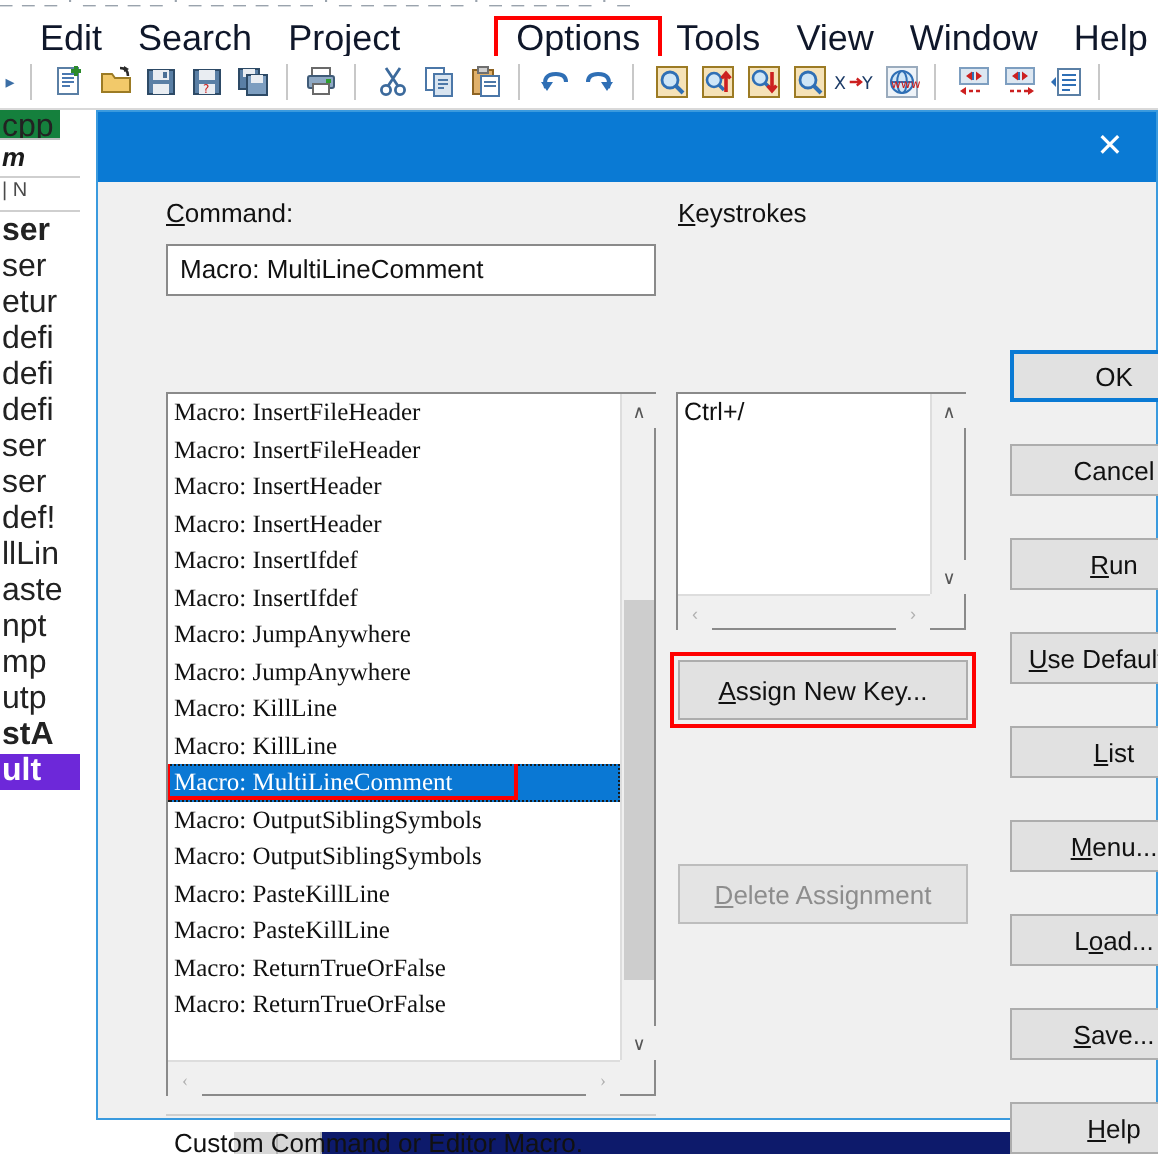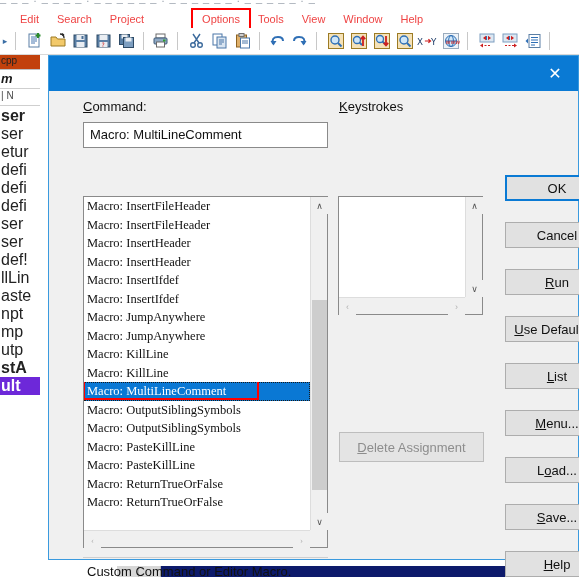--- a/index.html
+++ b/index.html
@@ -21,21 +21,21 @@
     position:absolute; left:0; top:-8px; width:579px;
     font-size:11px; color:#9aa3ad; white-space:nowrap;
     letter-spacing:1px;
   }
   .menubar{
     position:absolute; left:0; top:10px; width:579px; height:18px;
     background:#ffffff;
     display:flex; align-items:center;
   }
   .menu-item{
-    font-size:11px; color:#ef4444; padding:1px 9px; white-space:nowrap;
+    font-size:18px; color:#0f172a; padding:1px 9px; white-space:nowrap;
     line-height:16px;
   }
   .menu-item.first{ margin-left:11px; }
   .menu-item.highlighted{
     outline:2px solid #ff0000; outline-offset:0px;
     position:relative;
     margin-left:40px;
   }
 
   .toolbar{
@@ -55,22 +55,22 @@
     position:relative;
   }
   .tb-btn svg{ display:block; }
 
   
   .editor-bg{
     position:absolute; left:0; top:55px; width:579px; height:522px;
     background:#ffffff; overflow:hidden;
   }
   .edge-tab{
-    position:absolute; left:0; top:0; width:40px; height:15px;
-    font-size:10px; color:#222; background:#c2410c;
+    position:absolute; left:0; top:0; width:30px; height:15px;
+    font-size:16px; color:#222; background:#15803d;
     border-bottom:1px solid #c0c0c0; padding-left:1px; box-sizing:border-box;
     overflow:hidden; white-space:nowrap;
   }
   .edge-hdr{
     position:absolute; left:0; top:16px; width:40px; height:18px;
     font-size:13px; font-weight:bold; font-style:italic; color:#1a1a1a;
     overflow:hidden; white-space:nowrap; padding-left:1px; box-sizing:border-box;
     border-bottom:1px solid #cfcfcf;
   }
   .edge-sub{
@@ -464,20 +464,23 @@
       <div class="dlg-close">✕</div>
     </div>
 
     <div class="dlg-body">
 
       <div class="lbl" style="left:34px; top:8px;"><u>C</u>ommand:</div>
       <div class="cmd-input">Macro: MultiLineComment</div>
 
       <div class="lbl" style="left:290px; top:8px;"><u>K</u>eystrokes</div>
       <div class="keys-wrap">
+        <div class="keys-list">
+          <div class="keys-item">Ctrl+/</div>
+        </div>
         <div class="sb-v">
           <div class="sb-btn" style="top:0;">∧</div>
           <div class="sb-btn" style="bottom:0;">∨</div>
         </div>
         <div class="sb-h">
           <div class="sb-btn hb" style="left:0; top:0; color:#b0b0b0;">‹</div>
           <div class="sb-btn hb" style="right:0; top:0; color:#b0b0b0;">›</div>
         </div>
         <div class="sb-corner"></div>
       </div>
@@ -507,20 +510,23 @@
           <div class="sb-thumb-v" style="top:103px; height:190px;"></div>
           <div class="sb-btn" style="bottom:0;">∨</div>
         </div>
         <div class="sb-h">
           <div class="sb-btn hb" style="left:0; top:0; color:#b0b0b0;">‹</div>
           <div class="sb-btn hb" style="right:0; top:0; color:#b0b0b0;">›</div>
         </div>
         <div class="sb-corner"></div>
       </div>
 
+      <div class="btn redbox" style="left:290px; top:239px; width:145px; height:30px;">
+          <span><u>A</u>ssign New Key...</span>
+        </div>
       <div class="btn disabled" style="left:290px; top:297px; width:145px; height:30px;">
           <span><u>D</u>elete Assignment</span>
         </div>
 
       <div class="btn default" style="left:456px; top:84px; width:104px; height:26px;">
           <span>OK</span>
         </div>
       <div class="btn" style="left:456px; top:131px; width:104px; height:26px;">
           <span>Cancel</span>
         </div>

